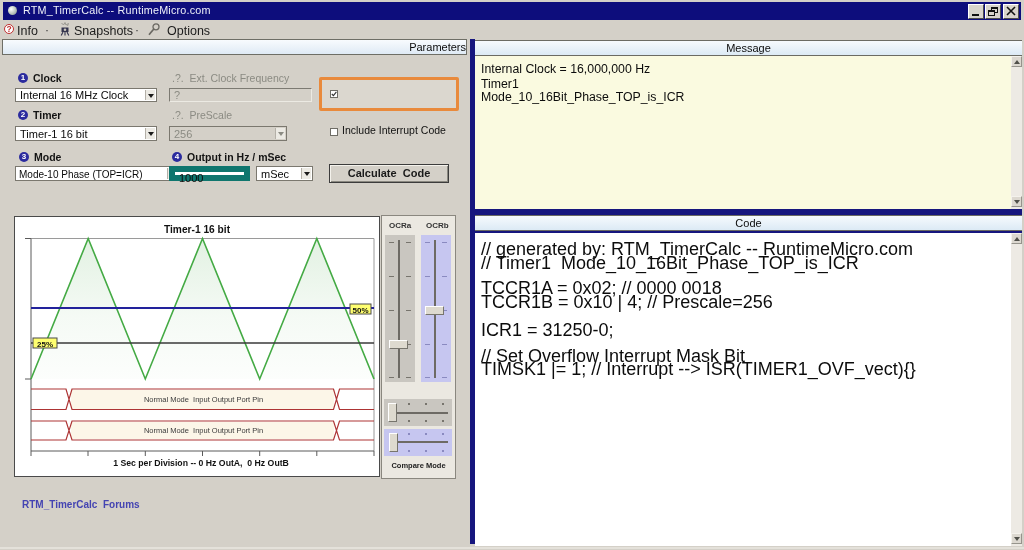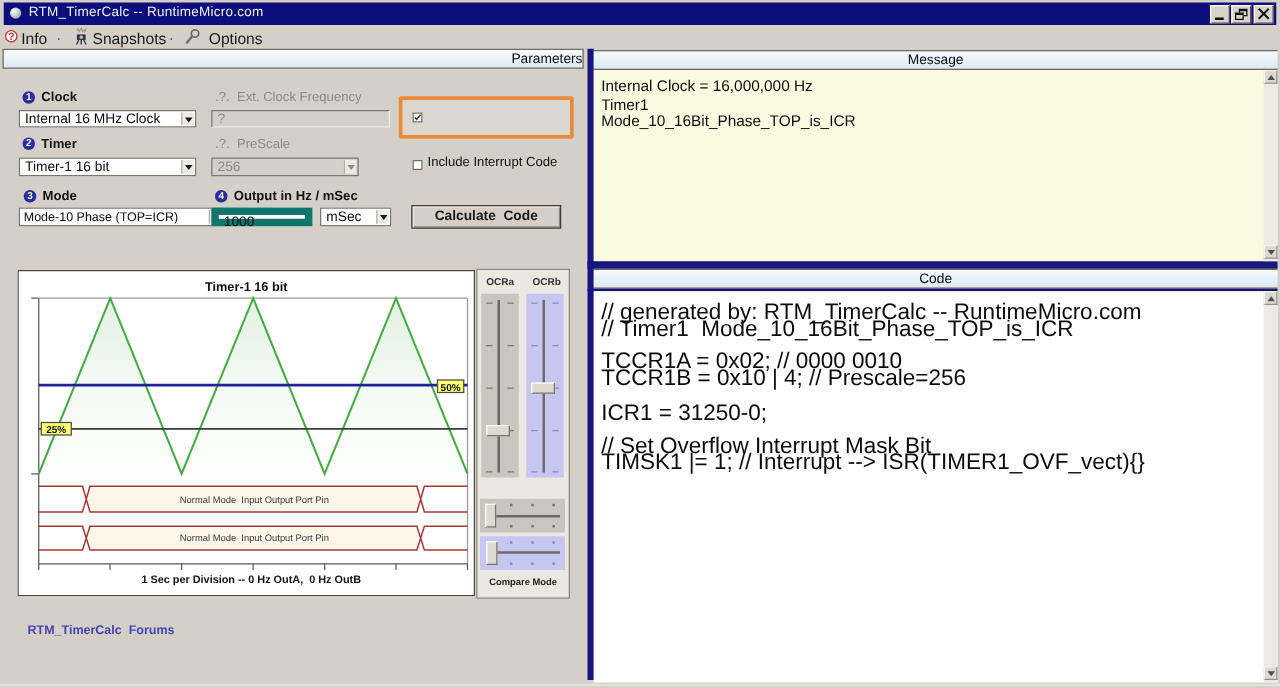--- a/index.html
+++ b/index.html
@@ -302,21 +302,21 @@
 <div class="abs" id="msgbody"></div>
 <div class="abs msgline" style="top:62px;left:481px">Internal Clock = 16,000,000 Hz</div>
 <div class="abs msgline" style="top:76.5px;left:481px">Timer1</div>
 <div class="abs msgline" style="top:89.5px;left:481px">Mode_10_16Bit_Phase_TOP_is_ICR</div>
 <div class="abs" id="navyh"></div>
 <div class="abs hdrblue" id="codehdr">Code</div>
 <div class="abs" id="codeline2"></div>
 <div class="abs" id="codebody"></div>
 <div class="abs codeline" style="top:239px;left:481px">// generated by: RTM_TimerCalc -- RuntimeMicro.com</div>
 <div class="abs codeline" style="top:253px;left:481px">// Timer1&nbsp; Mode_10_16Bit_Phase_TOP_is_ICR</div>
-<div class="abs codeline" style="top:278px;left:481px">TCCR1A = 0x02; // 0000 0010</div>
+<div class="abs codeline" style="top:278px;left:481px">TCCR1A = 0x02; // 0000 0018</div>
 <div class="abs codeline" style="top:292px;left:481px">TCCR1B = 0x10 | 4; // Prescale=256</div>
 <div class="abs codeline" style="top:319.5px;left:481px">ICR1 = 31250-0;</div>
 <div class="abs codeline" style="top:345.5px;left:481px">// Set Overflow Interrupt Mask Bit</div>
 <div class="abs codeline" style="top:359px;left:481px">TIMSK1 |= 1; // Interrupt --&gt; ISR(TIMER1_OVF_vect){}</div>
 
 <div class="abs sb" style="left:1011px;top:56px;height:153px">
   <div class="sbbtn arrup" style="top:0"></div>
   <div class="sbbtn arrdn" style="top:140px"></div>
 </div>
 <div class="abs sb" style="left:1011px;top:233px;height:313px">

